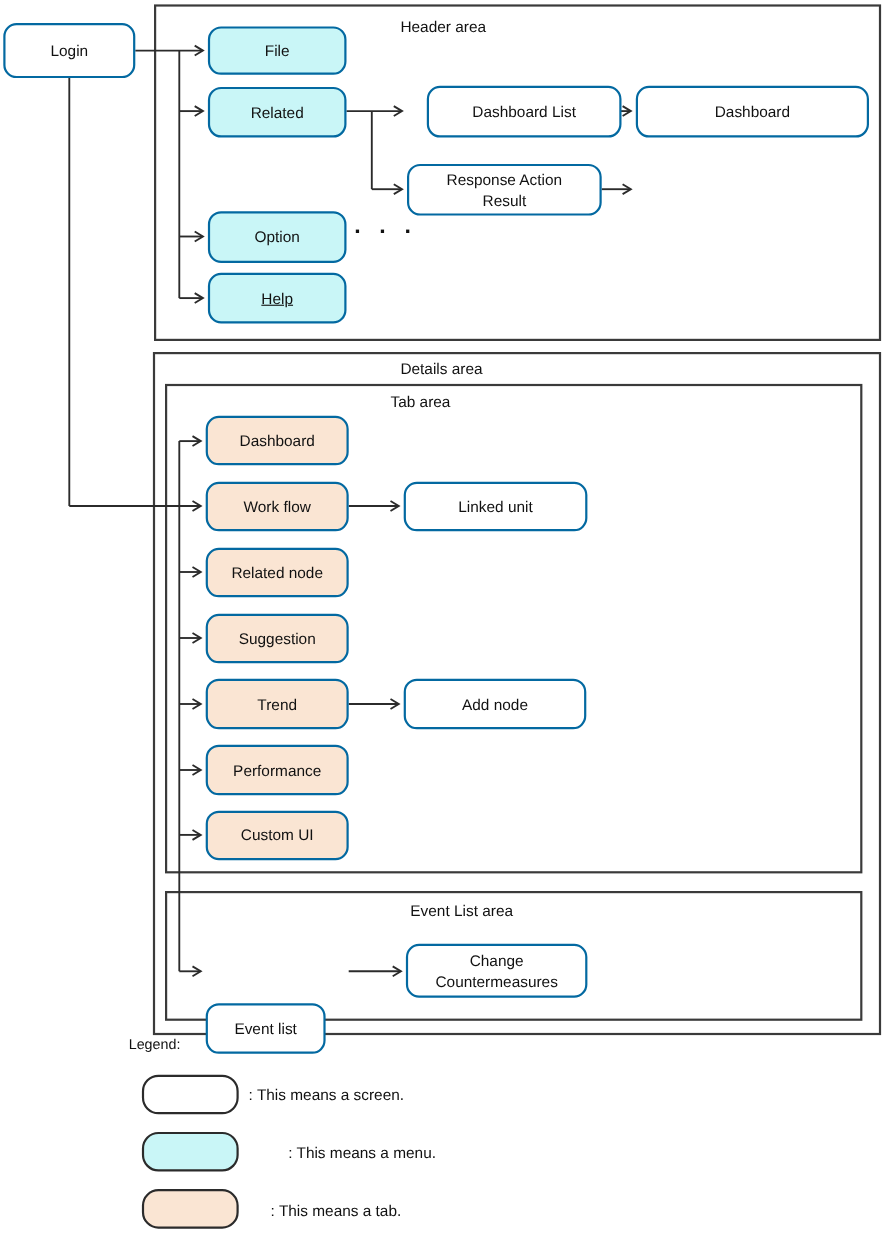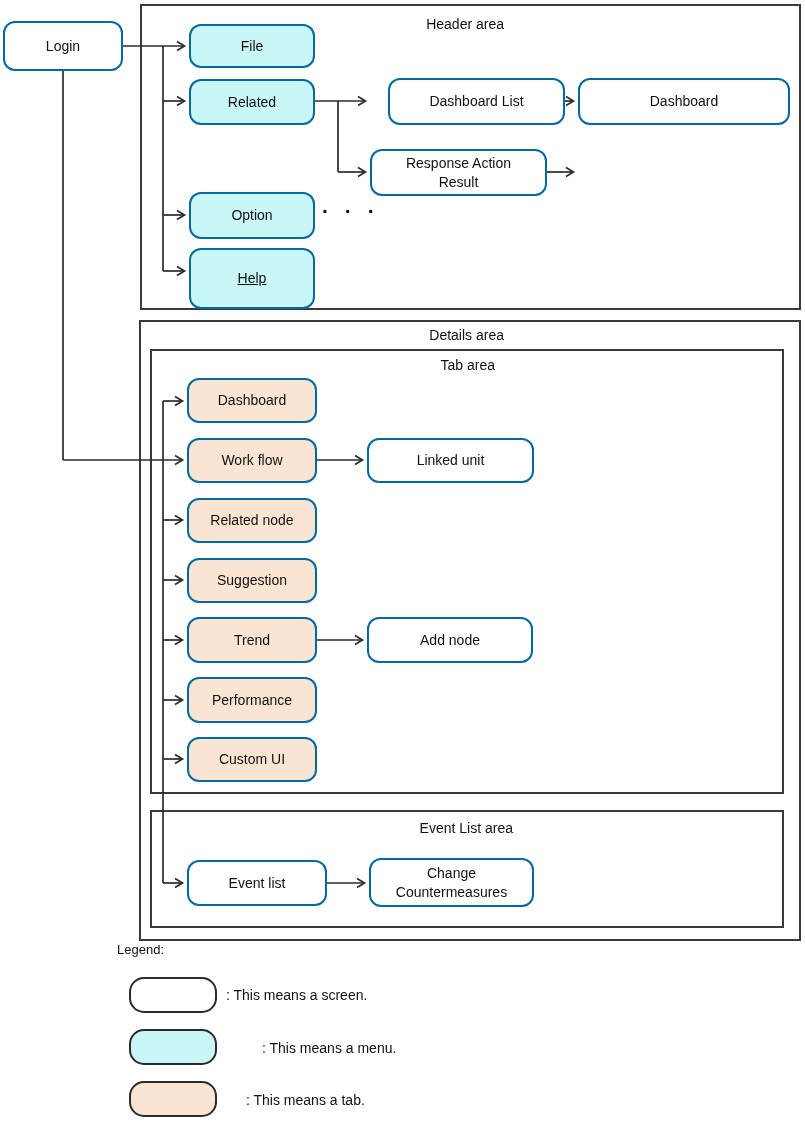--- a/index.html
+++ b/index.html
@@ -15,21 +15,21 @@
     position: absolute;
     border: 2px solid #3a3a3a;
     background: transparent;
     z-index: 1;
     box-sizing: border-box;
   }
   .area-title {
     position: absolute;
     z-index: 2;
     font-size: 14px;
-    text-align: right;
+    text-align: left;
     width: 140px;
     white-space: nowrap;
   }
   svg.connectors {
     position: absolute;
     left: 0; top: 0;
     z-index: 2;
     pointer-events: none;
   }
   .node {
@@ -132,41 +132,41 @@
       <line x1="317" y1="640" x2="362" y2="640" marker-end="url(#arw)"></line>
       <line x1="317" y1="883" x2="364" y2="883" marker-end="url(#arw)"></line>
     </g>
   </svg>
 
   <div class="node" style="left:3px; top:21px; width:120px; height:50px;">Login</div>
 
   <div class="node menu" style="left:189px; top:24px; width:126px; height:44px;">File</div>
   <div class="node menu" style="left:189px; top:79px; width:126px; height:46px;">Related</div>
   <div class="node menu" style="left:189px; top:192px; width:126px; height:47px;">Option</div>
-  <div class="node menu" style="left:189px; top:248px; width:126px; height:61px;text-decoration:underline;">Help</div>
+  <div class="node menu" style="left:189px; top:248px; width:126px; height:46px;text-decoration:underline;">Help</div>
 
   <div class="node" style="left:388px; top:78px; width:177px; height:47px;">Dashboard List</div>
   <div class="node" style="left:578px; top:78px; width:212px; height:47px;">Dashboard</div>
   <div class="node" style="left:370px; top:149px; width:177px; height:47px;">Response Action
 Result</div>
 
   <div class="ellipsis" style="left:322px; top:194px;">...</div>
 
   <div class="node tab" style="left:187px; top:378px; width:130px; height:45px;">Dashboard</div>
   <div class="node tab" style="left:187px; top:438px; width:130px; height:45px;">Work flow</div>
   <div class="node tab" style="left:187px; top:498px; width:130px; height:45px;">Related node</div>
   <div class="node tab" style="left:187px; top:558px; width:130px; height:45px;">Suggestion</div>
   <div class="node tab" style="left:187px; top:617px; width:130px; height:46px;">Trend</div>
   <div class="node tab" style="left:187px; top:677px; width:130px; height:46px;">Performance</div>
   <div class="node tab" style="left:187px; top:737px; width:130px; height:45px;">Custom UI</div>
 
   <div class="node" style="left:367px; top:438px; width:167px; height:45px;">Linked unit</div>
   <div class="node" style="left:367px; top:617px; width:166px; height:46px;">Add node</div>
 
-  <div class="node" style="left:187px; top:860px; width:140px; height:46px;">Event list</div>
+  <div class="node" style="left:187px; top:912px; width:109px; height:46px;">Event list</div>
   <div class="node" style="left:369px; top:858px; width:165px; height:49px;">Change
 Countermeasures</div>
 
   <div class="legend-title" style="left:117px; top:942px;">Legend:</div>
 
   <div class="legend-swatch" style="left:129px; top:977px;"></div>
   <div class="legend-text" style="left:226px; top:987px;">: This means a screen.</div>
 
   <div class="legend-swatch menu" style="left:129px; top:1029px;"></div>
   <div class="legend-text" style="left:226px; top:1040px;margin-left:36px;">: This means a menu.</div>

